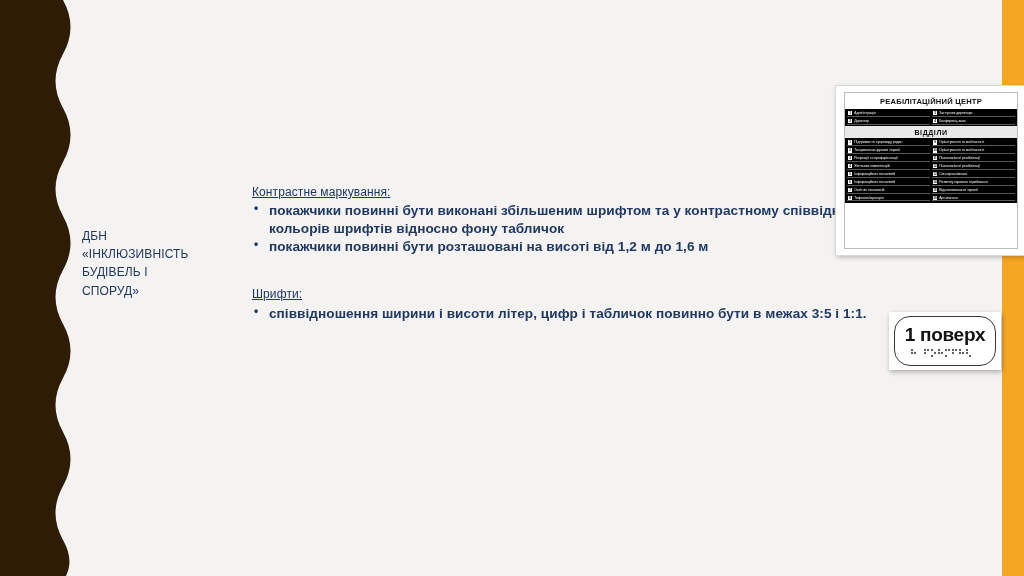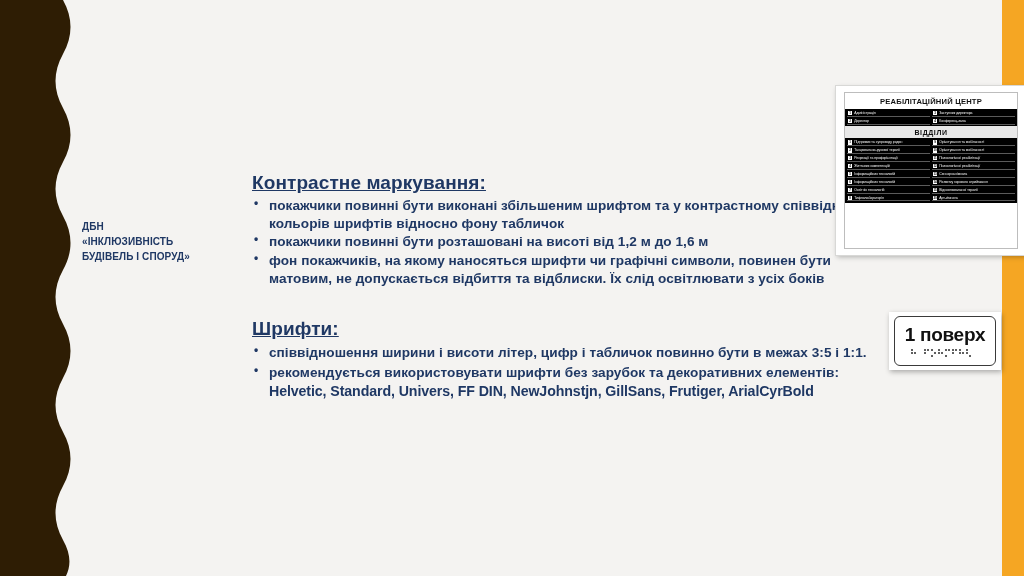--- a/index.html
+++ b/index.html
@@ -16,32 +16,32 @@
   .wave-band svg{display:block;}
 
   
   .orange-bar{
     position:absolute;left:1002px;top:0;width:22px;height:576px;
     background:#f5a623;
   }
 
   
   .ref-block{
-    position:absolute;left:82px;top:219px;width:108px;
-    font-size:10px;line-height:1.52;font-weight:bold;
+    position:absolute;left:82px;top:227px;width:108px;
+    font-size:12px;line-height:1.52;font-weight:normal;
     color:#1f3864;letter-spacing:.1px;
   }
   .ref-title{display:block;}
   .ref-link{display:block;text-decoration:underline;color:#1f3864;word-break:break-all;}
 
   
   .content{position:absolute;left:252px;top:168px;width:640px;color:#1f3864;}
   .sec-head{
-    font-size:19px;font-weight:bold;text-decoration:underline;
-    margin:4px 0 3px 0;letter-spacing:.1px;
+    font-size:12px;font-weight:normal;text-decoration:underline;
+    margin:17px 0 3px 0;letter-spacing:.1px;
   }
   ul.bullets{list-style:none;margin:0;padding:0;}
   ul.bullets li{
     position:relative;padding-left:17px;
     font-size:13.6px;font-weight:bold;line-height:1.30;
     margin-bottom:1px;letter-spacing:.05px;
   }
   ul.bullets li::before{
     content:"\2022";position:absolute;left:2px;top:-1px;font-size:12px;
   }
@@ -85,21 +85,21 @@
     letter-spacing:.6px;padding:2.5px 0;background:#e9e9e9;
   }
 
   
   .floor-plate{
     position:absolute;left:889px;top:312px;width:112px;height:58px;
     background:#ffffff;box-shadow:1px 2px 5px rgba(0,0,0,.3);
   }
   .floor-inner{
     position:absolute;left:5px;top:4px;right:5px;bottom:4px;
-    border:1.6px solid #3a3a3a;border-radius:6px;background:#fff;
+    border:1.6px solid #3a3a3a;border-radius:16px;background:#fff;
     display:flex;flex-direction:column;justify-content:center;
   }
   .floor-text{
     font-size:19px;font-weight:bold;color:#111;
     text-align:center;letter-spacing:-.3px;margin-top:-2px;
   }
   .braille{
     display:block;margin:2px auto 0 auto;
   }
 </style>
@@ -126,32 +126,27 @@
     <span class="ref-title">ДБН «ІНКЛЮЗИВНІСТЬ БУДІВЕЛЬ І СПОРУД»</span>
   </div>
 
   <div class="content">
 
     <div>
       <div class="sec-head">Контрастне маркування:</div>
       <ul class="bullets">
         <li>покажчики повинні бути виконані збільшеним шрифтом та у контрастному співвідношенні кольорів шрифтів відносно фону табличок</li>
         <li>покажчики повинні бути розташовані на висоті від 1,2 м до 1,6 м</li>
-        <li>фон покажчиків, на якому наносяться шрифти чи графічні символи, повинен бути матовим, не допускається відбиття та відблиски. Їх слід освітлювати з усіх боків</li>
       </ul>
     </div>
 
     <div class="sec2">
       <div class="sec-head">Шрифти:</div>
       <ul class="bullets">
         <li>співвідношення ширини і висоти літер, цифр і табличок повинно бути в межах 3:5 і 1:1.</li>
-        <li>
-          <span>рекомендується використовувати шрифти без зарубок та декоративних елементів:</span>
-          <span class="fontlist">Helvetic, Standard, Univers, FF DIN, NewJohnstjn, GillSans, Frutiger, ArialCyrBold</span>
-        </li>
       </ul>
     </div>
 
   </div>
 
   <div class="sign-photo">
     <div class="sign-inner">
       <div class="sign-title">РЕАБІЛІТАЦІЙНИЙ ЦЕНТР</div>
       <div class="sign-rows">
         <div class="sign-row">

